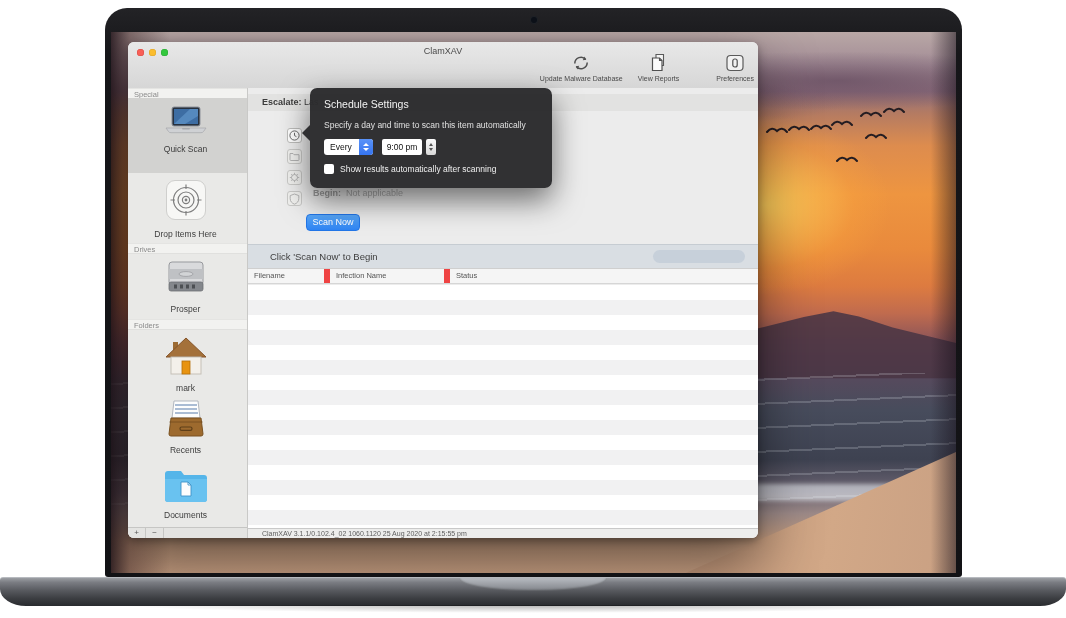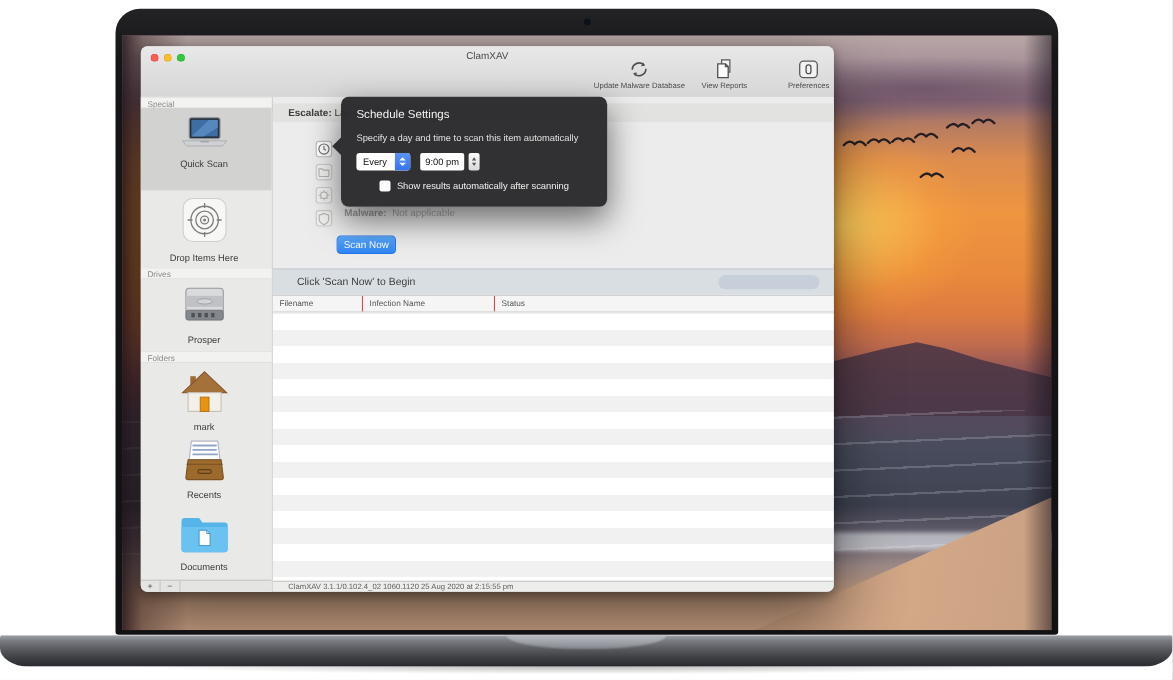--- a/index.html
+++ b/index.html
@@ -111,21 +111,21 @@
     background:linear-gradient(180deg,#58a7f8,#2f85f4); border:1px solid #2276e8;
     border-radius:4px; color:#fff; font-size:9px; text-align:center; line-height:15px; }
   .banner { position:absolute; left:0; right:0; top:156px; height:24px; background:#d9dee3;
     border-top:1px solid #c6ccd2; }
   .banner-text { position:absolute; left:22px; top:6px; font-size:9.5px; color:#3e3e3e; }
   .banner-pill { position:absolute; right:13px; top:5px; width:92px; height:13px;
     background:#c7d0da; border-radius:7px; }
   .thead { position:absolute; left:0; right:0; top:180px; height:16px; background:#f5f5f5;
     border-top:1px solid #cfcfcf; border-bottom:1px solid #d6d6d6; display:flex; }
   .th { font-size:7.5px; color:#555; line-height:14px; padding-left:6px;
-    border-right:1px solid #ef4444; }
+    border-right:6px solid #ef4444; }
   .th.c1 { width:82px; } .th.c2 { width:120px; } .th.c3 { flex:1; border-right:none; }
   .rows { position:absolute; left:0; right:0; top:197px; bottom:10px;
     background:repeating-linear-gradient(180deg,#ffffff 0 15px,#f1f1f2 15px 30px); }
   .statusbar { position:absolute; left:0; right:0; bottom:0; height:10px; background:#ededec;
     border-top:1px solid #c9c9c9; font-size:7px; color:#5e5e5e; line-height:9px; padding-left:14px; }
 
   
   .popover { position:absolute; left:182px; top:46px; width:242px; height:100px;
     background:rgba(42,42,44,.97); border-radius:7px; color:#ededed;
     box-shadow:0 12px 30px rgba(0,0,0,.55); padding:10px 14px; }
@@ -144,21 +144,21 @@
   .chev-down { width:0; height:0; border-left:3px solid transparent; border-right:3px solid transparent;
     border-top:3.5px solid #fff; }
   .timefield { width:40px; height:16px; background:#fff; border-radius:2px;
     font-size:8.5px; color:#111; text-align:center; line-height:16px; }
   .stepper { width:10px; height:16px; margin-left:-5px; background:linear-gradient(180deg,#fcfcfc,#d8d8d8);
     border-radius:2px; display:flex; flex-direction:column; align-items:center; justify-content:center; gap:2px; }
   .stp-up { width:0; height:0; border-left:2.5px solid transparent; border-right:2.5px solid transparent;
     border-bottom:3px solid #555; }
   .stp-down { width:0; height:0; border-left:2.5px solid transparent; border-right:2.5px solid transparent;
     border-top:3px solid #555; }
-  .pop-check { margin-top:9px; display:flex; align-items:center; gap:6px;justify-content:center; }
+  .pop-check { margin-top:9px; display:flex; align-items:center; gap:6px; }
   .checkbox { width:10px; height:10px; background:#fff; border-radius:2px; }
   .check-label { font-size:8.5px; color:#f0f0f0; }
 </style>
 </head>
 <body>
 
 <div class="stage">
 
   <div class="screen-shell">
     <div class="camera"></div>
@@ -349,21 +349,21 @@
                   </svg>
                 </div>
                 <div class="mini-btn">
                   <svg width="11" height="12" viewBox="0 0 11 12">
                     <path d="M5.5 1 L9.8 2.6 V5.6 C9.8 8.4 8 10.3 5.5 11.2 C3 10.3 1.2 8.4 1.2 5.6 V2.6 Z" fill="none" stroke="#b3b3b3" stroke-width="1"></path>
                   </svg>
                 </div>
               </div>
 
               <div class="sentry-row">
-                <b>Malware:</b>&nbsp;&nbsp;<span>Not applicable</span>
+                <b>Begin:</b>&nbsp;&nbsp;<span>Not applicable</span>
               </div>
 
               <div class="scan-btn">Scan Now</div>
             </div>
 
             <div class="banner">
               <div class="banner-text">Click 'Scan Now' to Begin</div>
               <div class="banner-pill"></div>
             </div>
 

